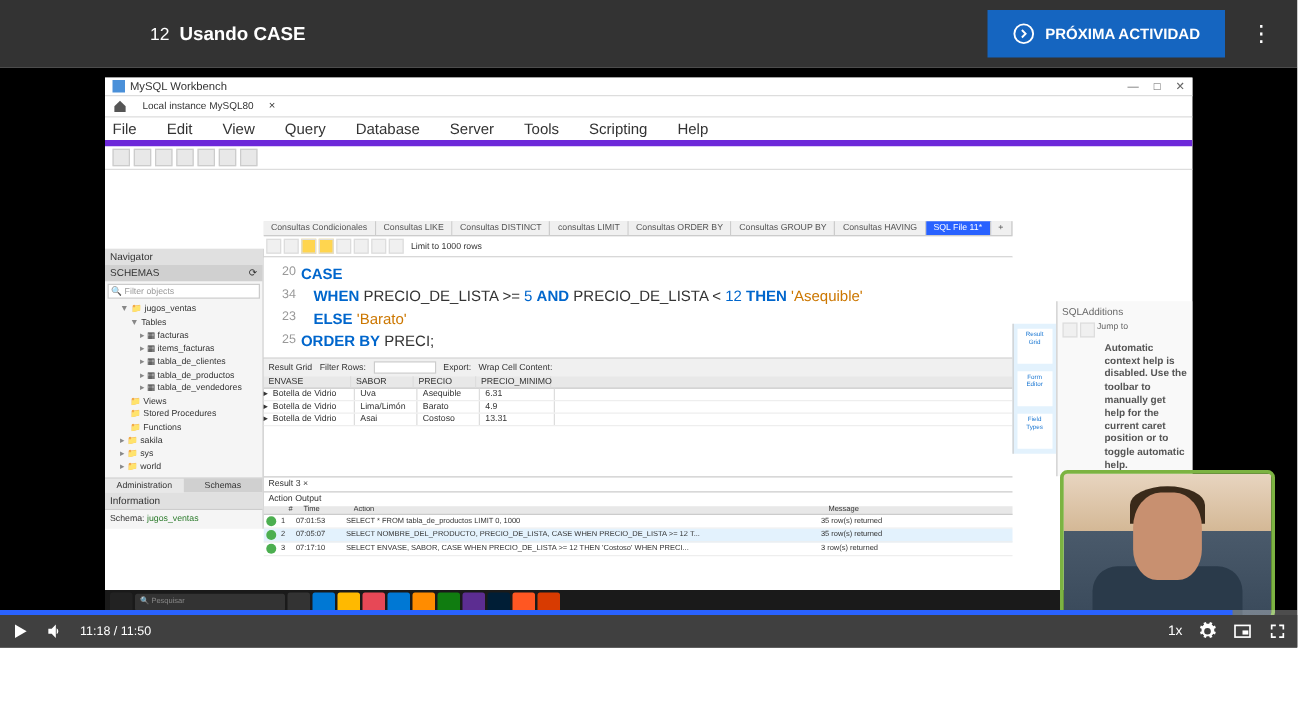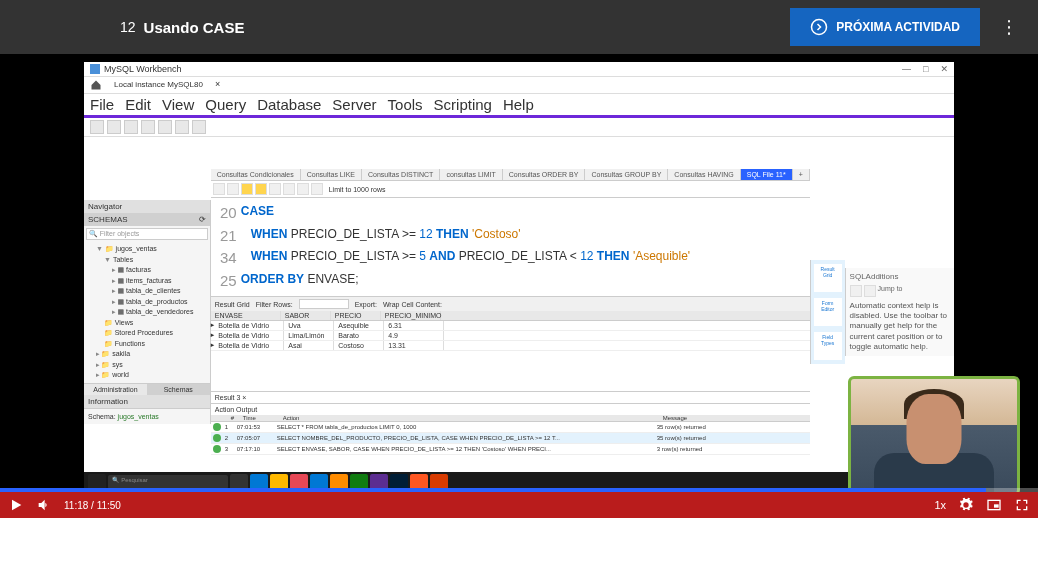--- a/index.html
+++ b/index.html
@@ -13,21 +13,21 @@
 .next-btn svg { width: 18px; height: 18px; }
 .menu-dots { color: #fff; margin-left: 20px; font-size: 18px; cursor: pointer; }
 .video-area { background: #000; height: 464px; position: relative; display: flex; justify-content: center; }
 .screenshot { background: #fff; width: 870px; height: 430px; margin-top: 8px; font-size: 9px; color: #333; position: relative; overflow: hidden; }
 .wb-title { background: #fff; border-bottom: 1px solid #ddd; padding: 2px 6px; display: flex; align-items: center; gap: 4px; font-size: 9px; }
 .wb-title-icon { width: 10px; height: 10px; background: #4a90d9; display: inline-block; }
 .win-ctrls { margin-left: auto; display: flex; gap: 12px; color: #666; }
 .wb-tabs { padding: 2px 6px; display: flex; align-items: flex-start; gap: 6px; border-bottom: 1px solid #ddd; }
 .home-icon { width: 12px; height: 12px; }
 .wb-tab { padding: 1px 6px; font-size: 8px; }
-.wb-menu { padding: 2px 6px; display: flex; gap: 11px; border-bottom: 3px solid #6d28d9; font-size: 15px; }
+.wb-menu { padding: 2px 6px; display: flex; gap: 24px; border-bottom: 5px solid #6d28d9; font-size: 12px; }
 .wb-toolbar { padding: 2px 6px; display: flex; gap: 3px; border-bottom: 1px solid #ddd; }
 .tb-icon { width: 14px; height: 14px; background: #e8e8e8; border: 1px solid #ccc; }
 .wb-body { display: flex; height: 350px; align-items: center; }
 .navigator { width: 140px; border-right: 1px solid #ccc; background: #f5f5f5; display: flex; flex-direction: column; }
 .nav-header { background: #e0e0e0; padding: 2px 4px; font-size: 8px; }
 .schemas-label { padding: 2px 4px; font-size: 8px; background: #d0d0d0; display: flex; justify-content: space-between; }
 .filter-box { margin: 2px; padding: 1px 2px; border: 1px solid #ccc; font-size: 7px; color: #999; background: #fff; }
 .tree { font-size: 7px; padding: 2px 4px; line-height: 1.5; color: #333; }
 .tree-item { padding-left: 8px; }
 .tree-item.l2 { padding-left: 16px; }
@@ -40,21 +40,21 @@
 .schema-link { color: #2a7a2a; }
 .main-area { flex: 1; display: flex; flex-direction: column; }
 .editor-tabs { display: flex; background: #e8e8e8; font-size: 7px; border-bottom: 1px solid #ccc; }
 .ed-tab { padding: 2px 6px; background: #f0f0f0; border-right: 1px solid #ccc; color: #555; white-space: nowrap; }
 .ed-tab.active { background: #2962ff; color: #fff; }
 .ed-toolbar { display: flex; gap: 2px; padding: 2px; border-bottom: 1px solid #ccc; align-items: center; }
 .ed-tb-icon { width: 12px; height: 12px; background: #f0f0f0; border: 1px solid #ddd; }
 .limit-text { font-size: 7px; margin-left: 4px; }
 .code-area { background: #fff; font-family: 'Courier New', monospace; font-size: 12px; padding: 4px 0; line-height: 1.5; }
 .code-line { display: flex; }
-.line-num { width: 30px; text-align: right; color: #999; padding-right: 4px; font-size: 15px; }
+.line-num { width: 30px; text-align: right; color: #999; padding-right: 4px; font-size: 10px; }
 .code-content { flex: 1; white-space: pre; }
 .kw { color: #0066cc; font-weight: bold; }
 .op { color: #333; }
 .num { color: #0066cc; }
 .str { color: #cc7700; }
 .result-section { border-top: 1px solid #ccc; }
 .result-toolbar { display: flex; gap: 6px; padding: 2px 4px; font-size: 7px; background: #f0f0f0; align-items: center; }
 .result-grid { font-size: 7px; }
 .grid-header { display: flex; background: #e8e8e8; border-bottom: 1px solid #ccc; }
 .grid-cell { padding: 1px 4px; border-right: 1px solid #ddd; }
@@ -68,28 +68,28 @@
 .output-grid .grid-header { font-size: 6px; }
 .output-row { display: flex; padding: 1px 2px; border-bottom: 1px solid #eee; font-size: 6px; align-items: center; }
 .output-row.hl { background: #e3f2fd; }
 .check-icon { width: 8px; height: 8px; border-radius: 50%; background: #4caf50; margin-right: 4px; }
 .oc-idx { width: 12px; } .oc-time { width: 40px; } .oc-action { width: 380px; overflow: hidden; } .oc-msg { width: 80px; }
 .side-panel { width: 38px; background: #e3f2fd; border-left: 1px solid #ccc; display: flex; flex-direction: column; gap: 6px; padding: 4px 2px; align-items: center; }
 .side-item { width: 28px; height: 28px; background: #fff; font-size: 5px; text-align: center; padding: 2px; color: #1976d2; }
 .sql-add { width: 120px; border-left: 1px solid #ccc; padding: 4px; font-size: 7px; color: #666; background: #f9f9f9; }
 .sql-add-header { font-size: 8px; margin-bottom: 4px; }
 .sql-add-toolbar { display: flex; gap: 2px; margin-bottom: 4px; }
-.help-text { font-weight: normal; color: #555; font-size: 8px; line-height: 1.3; }
+.help-text { font-weight: bold; color: #555; font-size: 8px; line-height: 1.3; margin-left: 34px; }
 .webcam { position: absolute; right: 18px; bottom: 22px; width: 172px; height: 120px; border: 3px solid #7cb342; border-radius: 6px; background: linear-gradient(180deg, #e8d5c0 0%, #d4b896 40%, #4a5a6b 40%, #3a4a5b 100%); overflow: hidden; }
 .face { position: absolute; left: 50%; top: 15px; transform: translateX(-50%); width: 55px; height: 70px; background: #c89070; border-radius: 40% 40% 35% 35%; }
 .hair { position: absolute; left: 50%; top: 10px; transform: translateX(-50%); width: 60px; height: 30px; background: #3a2a1a; border-radius: 50% 50% 0 0; }
 .shirt { position: absolute; bottom: 0; left: 50%; transform: translateX(-50%); width: 120px; height: 40px; background: #2a3a4a; border-radius: 20px 20px 0 0; }
 .progress-bar { position: absolute; bottom: 26px; left: 0; right: 0; height: 4px; background: rgba(255,255,255,0.3); }
 .progress-fill { height: 100%; background: #2962ff; width: 95%; }
-.player-bar { position: absolute; bottom: 0; left: 0; right: 0; height: 26px; background: #b91c1c; display: flex; align-items: center; padding: 0 8px; gap: 12px; color: #fff; font-size: 11px; }
+.player-bar { position: absolute; bottom: 0; left: 0; right: 0; height: 26px; background: #404040; display: flex; align-items: center; padding: 0 8px; gap: 12px; color: #fff; font-size: 11px; }
 .play-icon, .vol-icon, .gear-icon, .full-icon, .pip-icon { cursor: pointer; display: flex; align-items: center; }
 .player-bar svg { width: 16px; height: 16px; fill: #fff; }
 .time-display { font-size: 10px; }
 .player-spacer { flex: 1; }
 .speed { font-size: 11px; cursor: pointer; }
 .taskbar { position: absolute; bottom: 0; left: 0; right: 0; height: 20px; background: #1a1a1a; display: flex; align-items: center; gap: 2px; padding: 0 4px; }
 .task-icon { width: 18px; height: 16px; border-radius: 2px; }
 .search-task { width: 120px; height: 14px; background: #333; border-radius: 2px; font-size: 6px; color: #888; padding: 1px 4px; }
 </style>
 </head>
@@ -203,30 +203,30 @@
           <span class="ed-tb-icon"></span>
           <span class="ed-tb-icon"></span>
           <span class="limit-text">Limit to 1000 rows</span>
         </div>
         <div class="code-area" id="code">
             <div class="code-line">
               <span class="line-num">20</span>
               <span class="code-content"><span class="kw">CASE</span></span>
             </div>
             <div class="code-line">
-              <span class="line-num">21</span>
-              <span class="code-content"><span>   </span><span class="kw">WHEN</span><span> PRECIO_DE_LISTA </span><span class="op">&gt;=</span><span> </span><span class="num">12</span><span> </span><span class="kw">THEN</span><span> </span><span class="str">'Costoso'</span></span>
-            </div>
-            <div class="code-line">
               <span class="line-num">34</span>
               <span class="code-content"><span>   </span><span class="kw">WHEN</span><span> PRECIO_DE_LISTA </span><span class="op">&gt;=</span><span> </span><span class="num">5</span><span> </span><span class="kw">AND</span><span> PRECIO_DE_LISTA </span><span class="op">&lt;</span><span> </span><span class="num">12</span><span> </span><span class="kw">THEN</span><span> </span><span class="str">'Asequible'</span></span>
             </div>
             <div class="code-line">
+              <span class="line-num">23</span>
+              <span class="code-content"><span>   </span><span class="kw">ELSE</span><span> </span><span class="str">'Barato'</span></span>
+            </div>
+            <div class="code-line">
               <span class="line-num">25</span>
-              <span class="code-content"><span class="kw">ORDER BY</span><span> ENVASE;</span></span>
+              <span class="code-content"><span class="kw">ORDER BY</span><span> PRECI;</span></span>
             </div>
           </div>
         <div class="result-section">
           <div class="result-toolbar">
             <span>Result Grid</span>
             <span>Filter Rows:</span>
             <span style="border:1px solid #ccc;width:50px;height:10px;background:#fff"></span>
             <span>Export:</span>
             <span>Wrap Cell Content:</span>
           </div>

